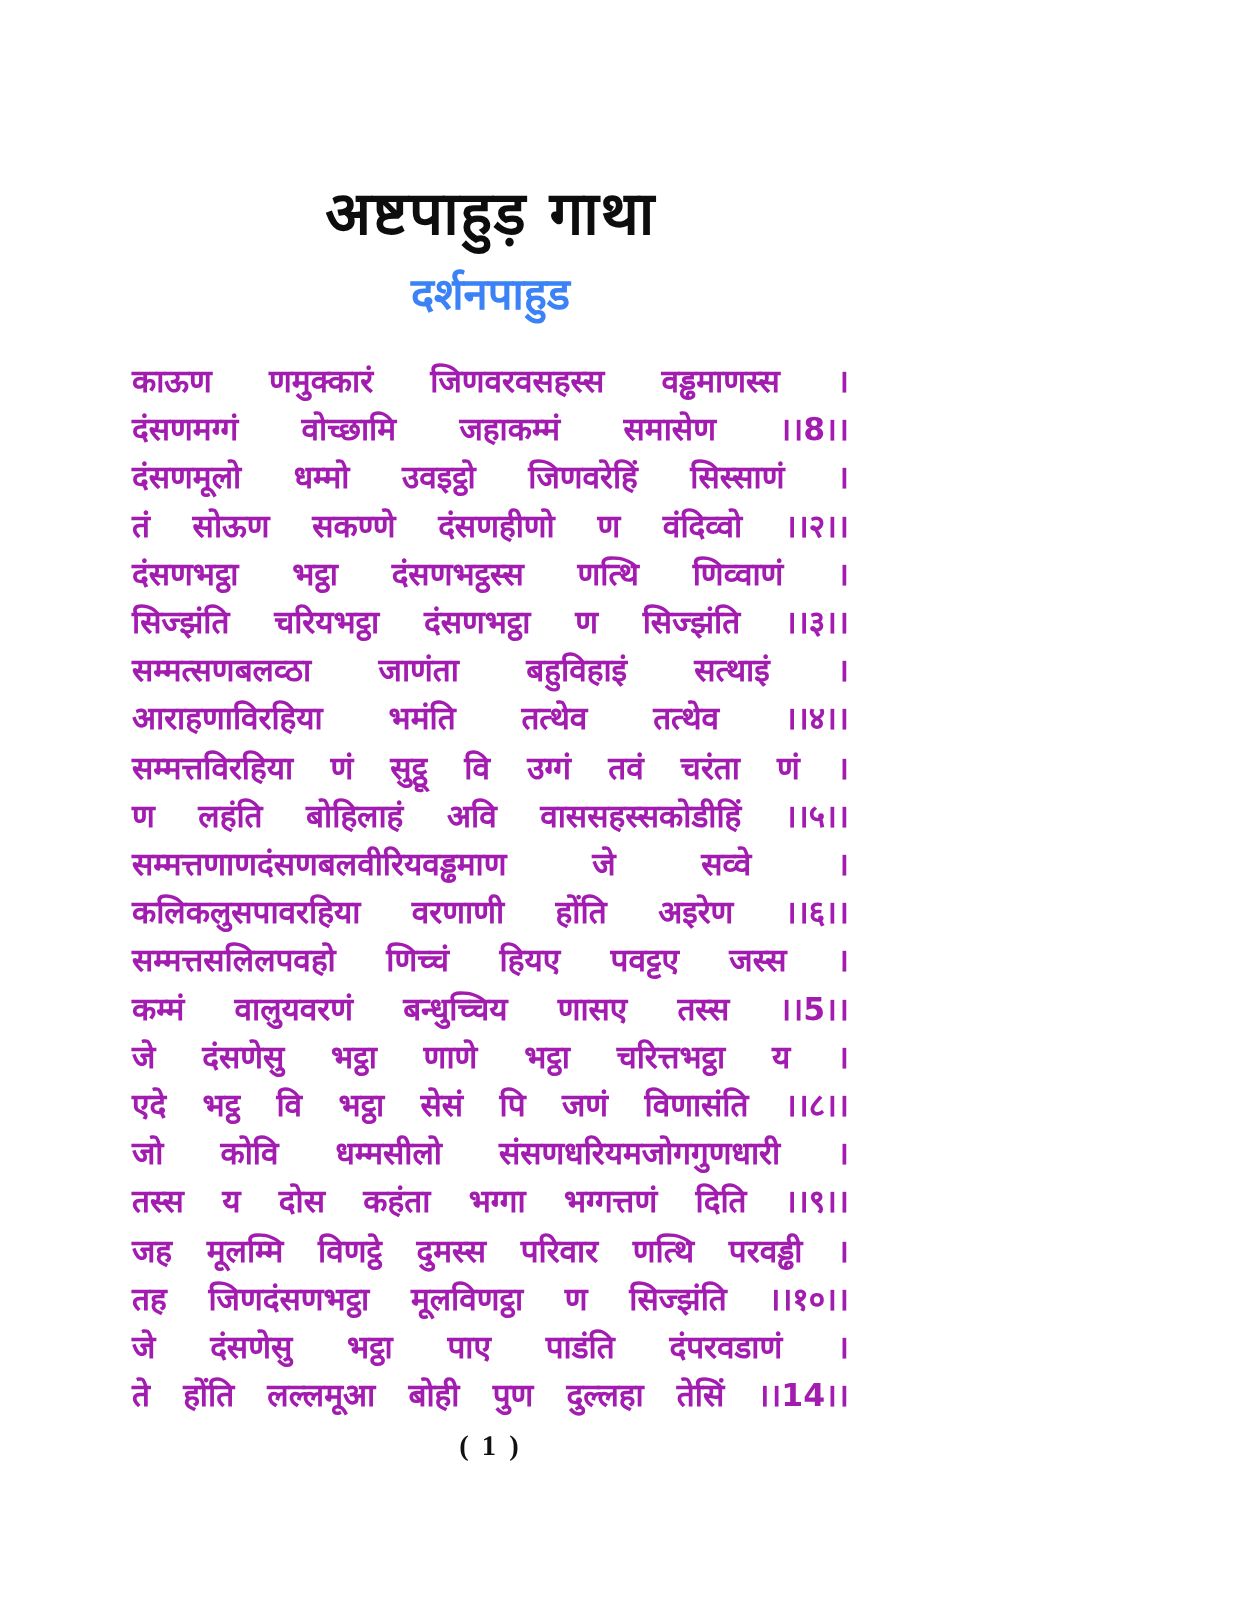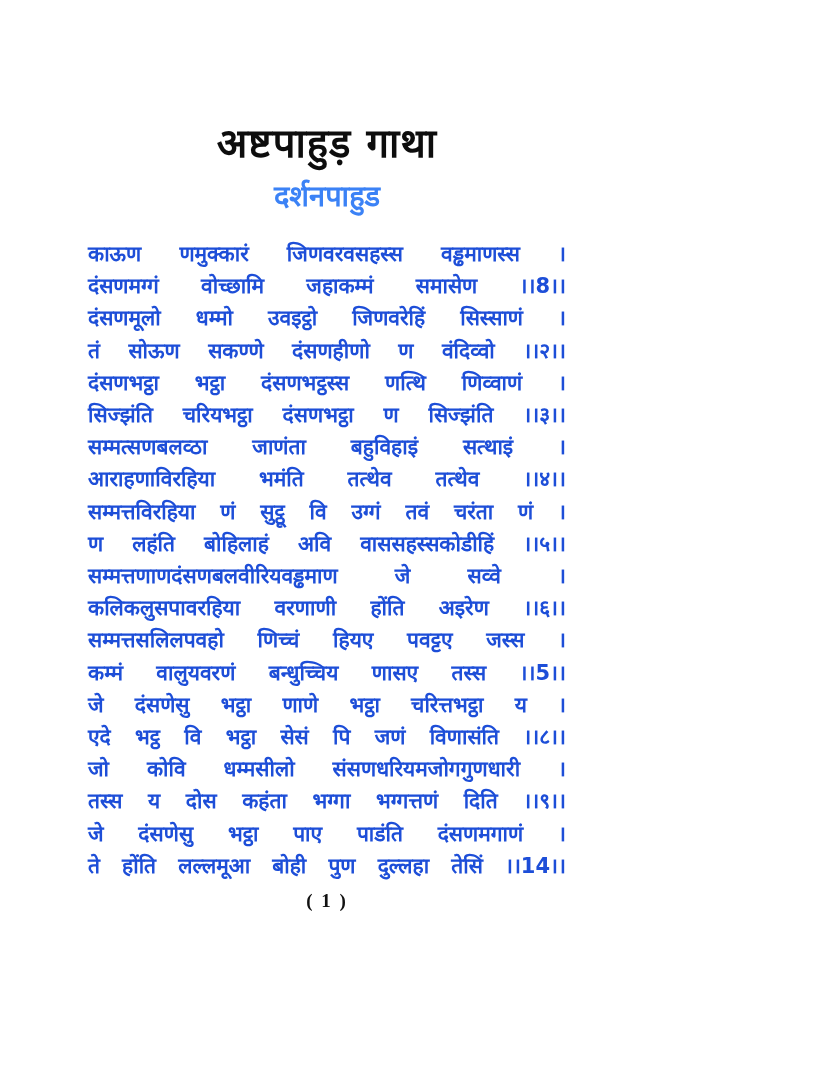--- a/index.html
+++ b/index.html
@@ -47,21 +47,21 @@
     margin: 0;
     padding: 0;
   }
   .vline {
     font-size: 21px;
     line-height: 32.2px;
     font-weight: 600;
     white-space: normal;
     text-align: justify;
     text-align-last: justify;
-    color: #1d4ed8;
+    color: #a21caf;
   }
   .page-number {
     margin-top: 8px;
     text-align: center;
     font-family: "Liberation Serif", "DejaVu Serif", serif;
     font-size: 19px;
     font-weight: bold;
     letter-spacing: 2px;
     color: #111111;
   }
@@ -115,24 +115,28 @@
       <div class="verse">
         <div class="vline">जे दंसणेसु भट्ठा णाणे भट्ठा चरित्तभट्ठा य ।</div>
         <div class="vline">एदे भट्ठ वि भट्ठा सेसं पि जणं विणासंति ।।८।।</div>
       </div>
 
       <div class="verse">
         <div class="vline">जो कोवि धम्मसीलो संसणधरियमजोगगुणधारी ।</div>
         <div class="vline">तस्स य दोस कहंता भग्गा भग्गत्तणं दिति ।।९।।</div>
       </div>
 
+      <div class="verse">
+        <div class="vline">जह मूलम्मि विणट्ठे दुमस्स परिवार णत्थि परवड्ढी ।</div>
+        <div class="vline">तह जिणदंसणभट्ठा मूलविणट्ठा ण सिज्झंति ।।१०।।</div>
+      </div>
 
 
       <div class="verse">
-        <div class="vline">जे दंसणेसु भट्ठा पाए पाडंति दंसणमगाणं ।</div>
+        <div class="vline">जे दंसणेसु भट्ठा पाए पाडंति दंपरवडाणं ।</div>
         <div class="vline">ते होंति लल्लमूआ बोही पुण दुल्लहा तेसिं ।।14।।</div>
       </div>
 
     </div>
 
     <div class="page-number">( 1 )</div>
 
   </div>
 </div>
 

